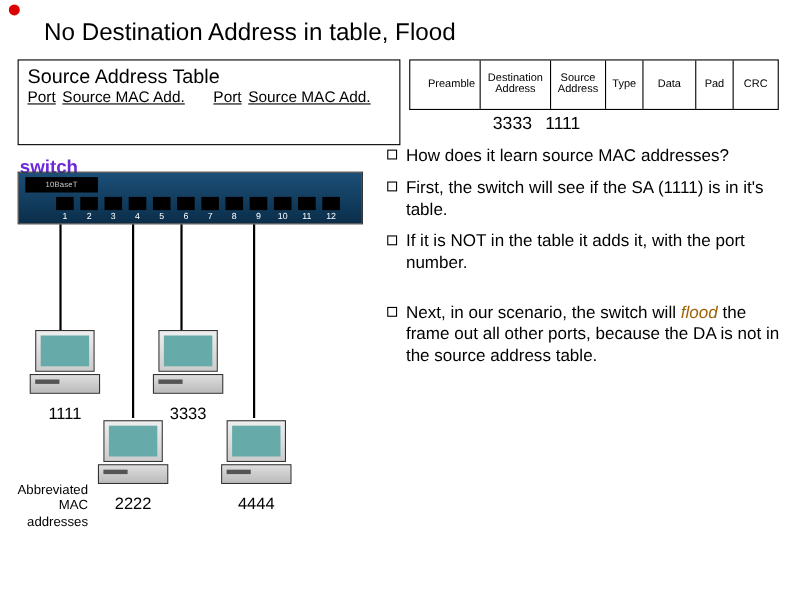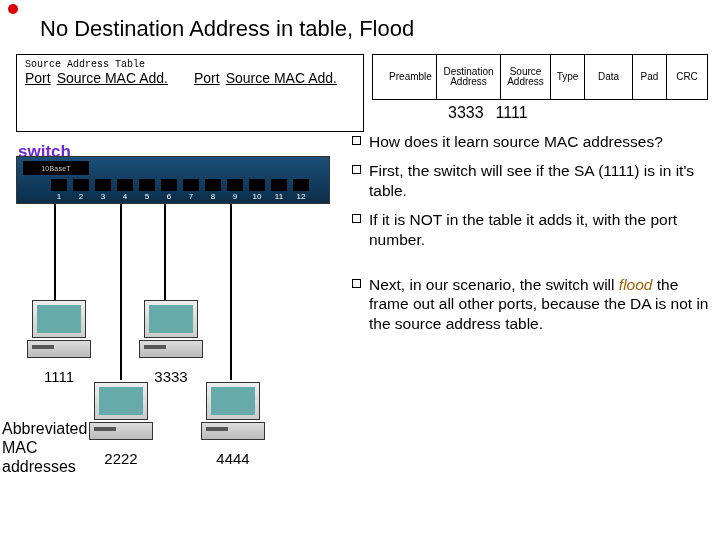--- a/index.html
+++ b/index.html
@@ -12,21 +12,21 @@
     font-size: 13px;
     position: relative;
     overflow: hidden;
   }
   .red-dot { position:absolute; left:8px; top:4px; width:10px; height:10px; background:#d00; border-radius:50%; }
   .title { position:absolute; left:40px; top:16px; font-size:22px; color:#000000; }
   .table-box {
     position:absolute; left:16px; top:54px; width:348px; height:78px;
     border:1px solid #000; padding:4px 8px; background:#fff;
   }
-  .table-title { font-size:10px;font-family:Liberation Mono, monospace; }
+  .table-title { font-size:18px; }
   .table-cols { display:flex; gap:6px; font-size:14px; }
   .table-cols span { text-decoration: underline; }
   .table-row1 { font-size:14px; margin-left:4px; }
   .frame-box {
     position:absolute; left:372px; top:54px; width:336px; height:46px;
     border:1px solid #000; display:flex; font-size:10px; background:#fff;justify-content:flex-end;
   }
   .frame-box div { border-right:1px solid #000; display:flex; align-items:center; justify-content:center; text-align:center; padding:1px 2px; line-height:1.05; }
   .frame-box div:last-child { border-right:none; }
   .frame-vals { position:absolute; left:448px; top:104px; font-size:16px; display:flex; gap:12px; }
@@ -42,21 +42,21 @@
   .port { width:16px; height:12px; background:#000; position:relative; }
   .port::after { content: attr(data-num); position:absolute; top:13px; left:50%; transform:translateX(-50%); font-size:8px; color:#fff; }
   .cable { position:absolute; width:2px; background:#000; }
   .pc { width:74px; height:66px; position:relative; }
   .pc .mon { width:54px; height:38px; border:1px solid #333; background:linear-gradient(#eee,#ccc); margin:0 auto; position:relative; }
   .pc .mon::after { content:""; position:absolute; inset:4px; background:#6aa; }
   .pc .base { width:64px; height:18px; border:1px solid #333; background:linear-gradient(#ddd,#bbb); margin:2px auto 0; position:relative; }
   .pc .base::before { content:""; position:absolute; left:4px; top:4px; width:22px; height:4px; background:#555; }
   .pc-label { text-align:center; font-size:15px; margin-top:2px; }
   .pc-wrap { position:absolute; }
-  .abbr { position:absolute; left:2px; top:419px; width:78px; font-size:16px; text-align:left; line-height:1.2; }
+  .abbr { position:absolute; left:2px; top:438px; width:78px; font-size:12px; text-align:right; line-height:1.2; }
   .bullets { position:absolute; left:352px; top:132px; width:362px; }
   .bullets .item { display:flex; gap:8px; margin-bottom:10px; }
   .bullets .sq { width:9px; height:9px; border:1px solid #000; margin-top:4px; flex:none; }
   .bullets .txt { font-size:15.5px; line-height:1.25; }
   .flood { color:#a16207;font-style:italic; }
 </style>
 </head>
 <body>
 
 <div class="red-dot"></div>

